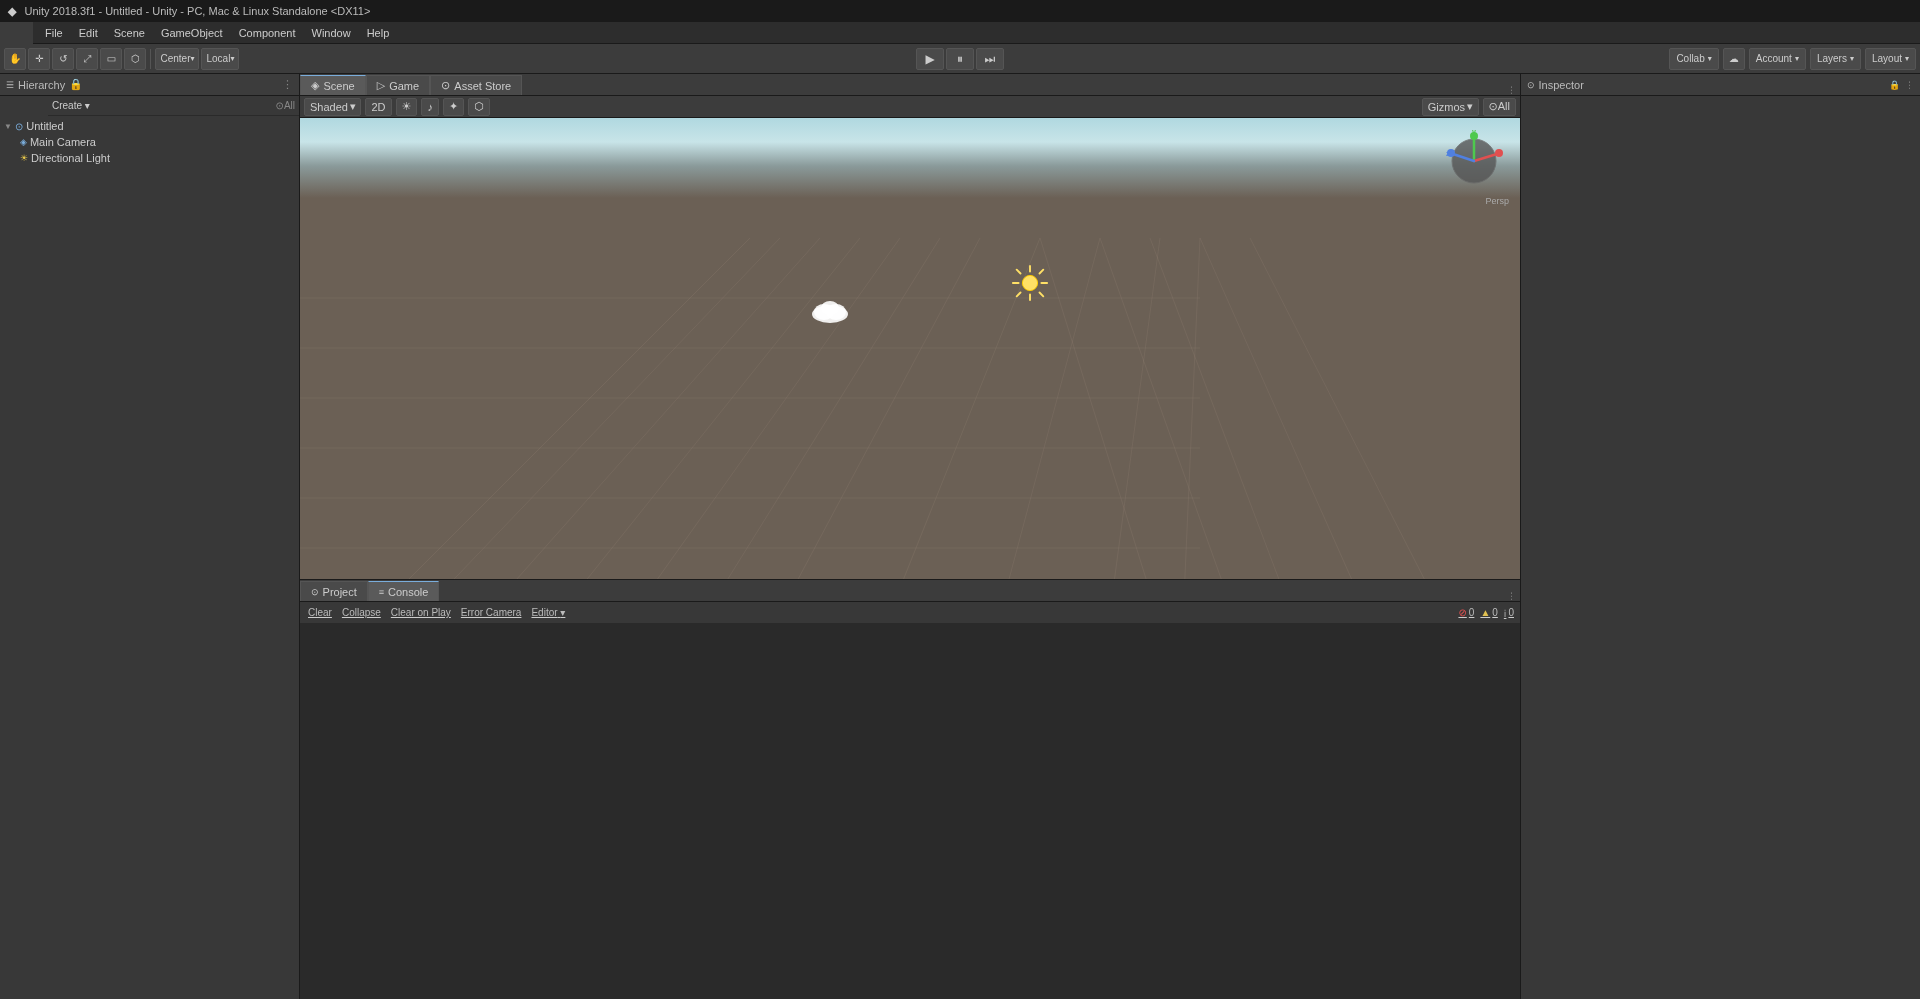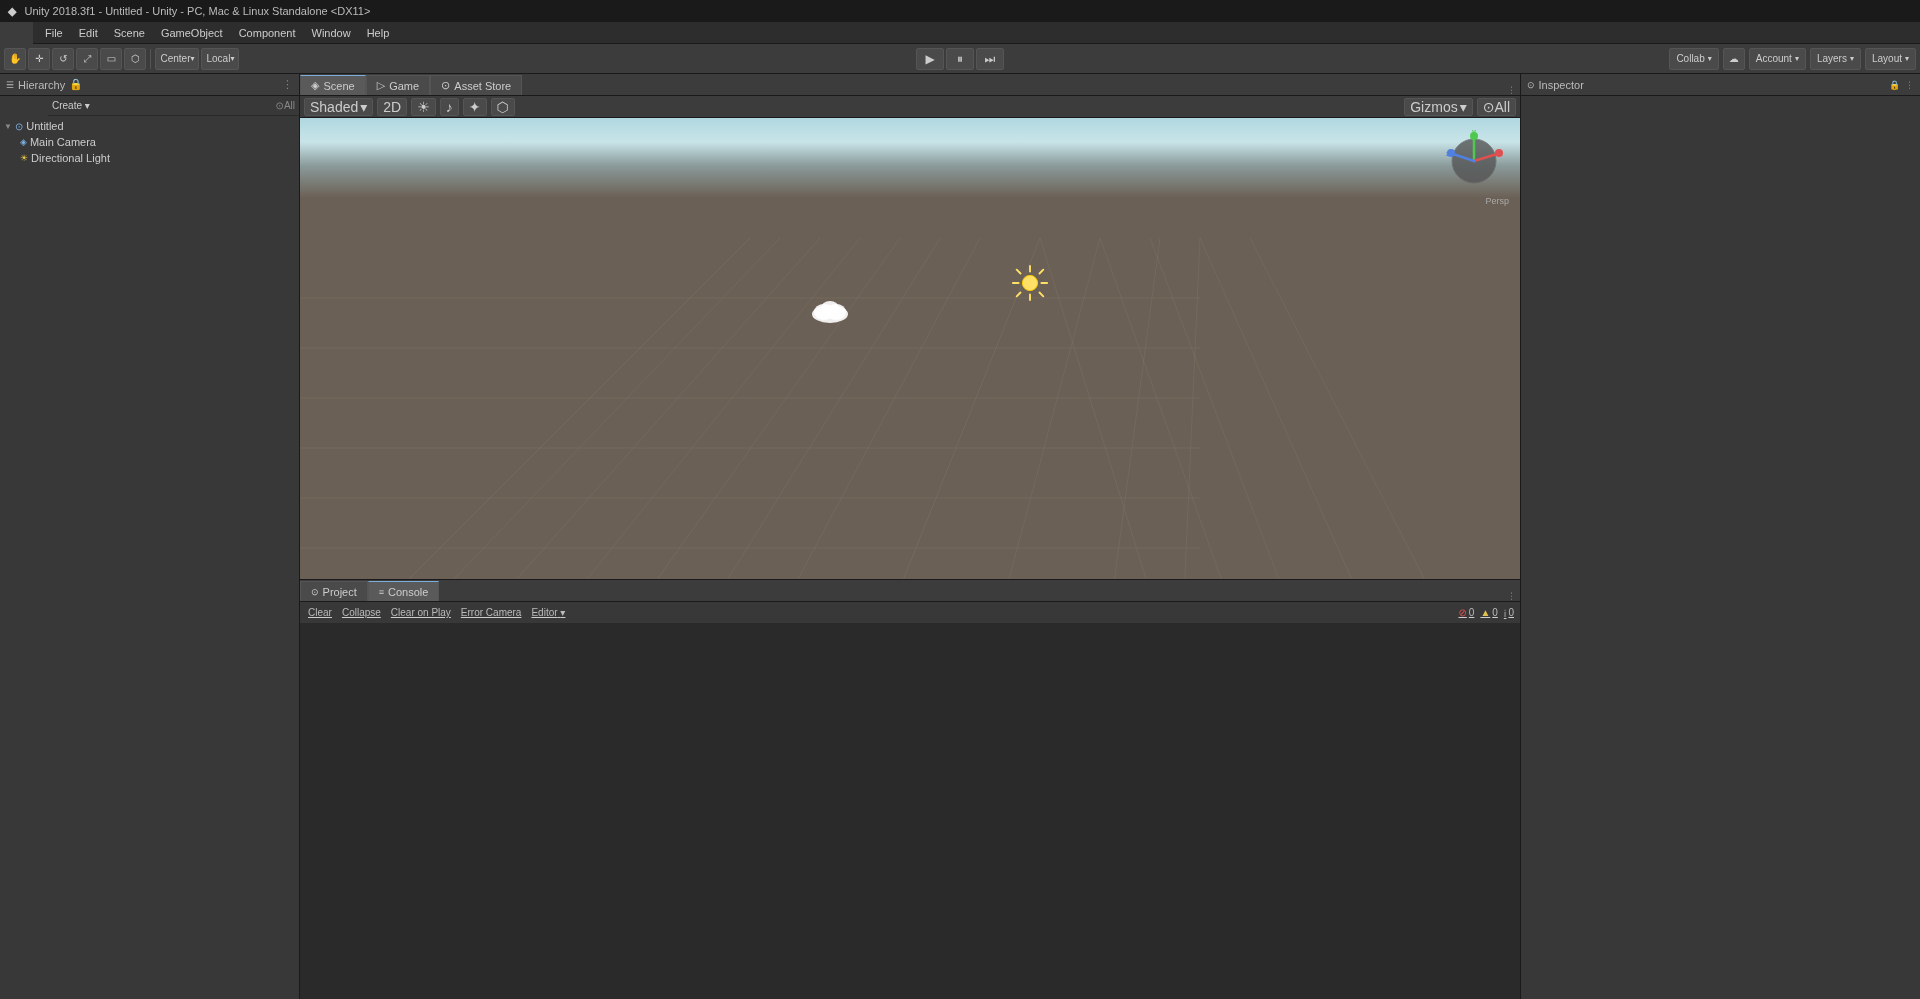--- a/index.html
+++ b/index.html
@@ -221,21 +221,21 @@
       padding: 0 4px;
       border-bottom: 1px solid #1a1a1a;
       gap: 4px;
     }
     .scene-toolbar-btn {
       height: 18px;
       background: #4a4a4a;
       border: 1px solid #555;
       border-radius: 2px;
       color: #ccc;
-      font-size: 14px;
+      font-size: 11px;
       cursor: pointer;
       display: flex;
       align-items: center;
       padding: 0 5px;
       gap: 2px;
     }
 
     
     #scene-view {
       flex: 1;

